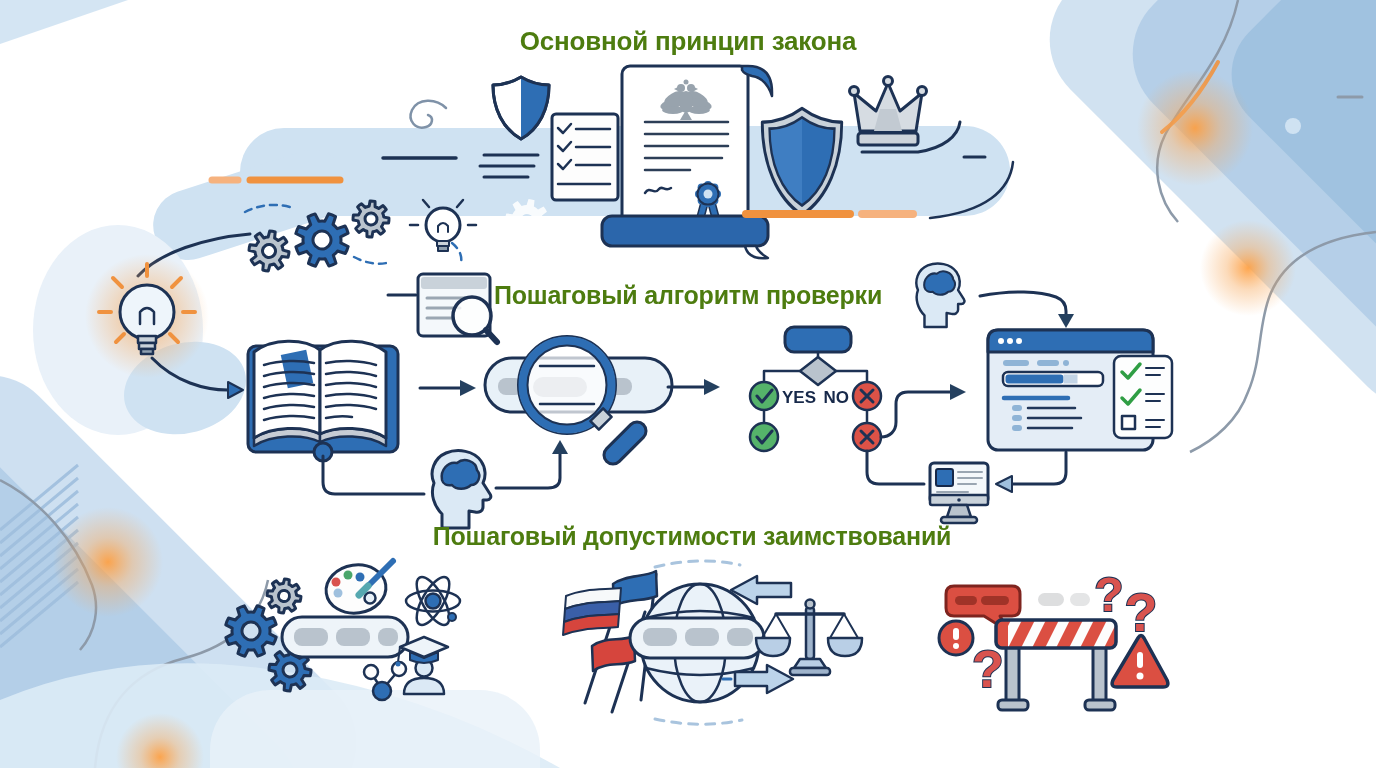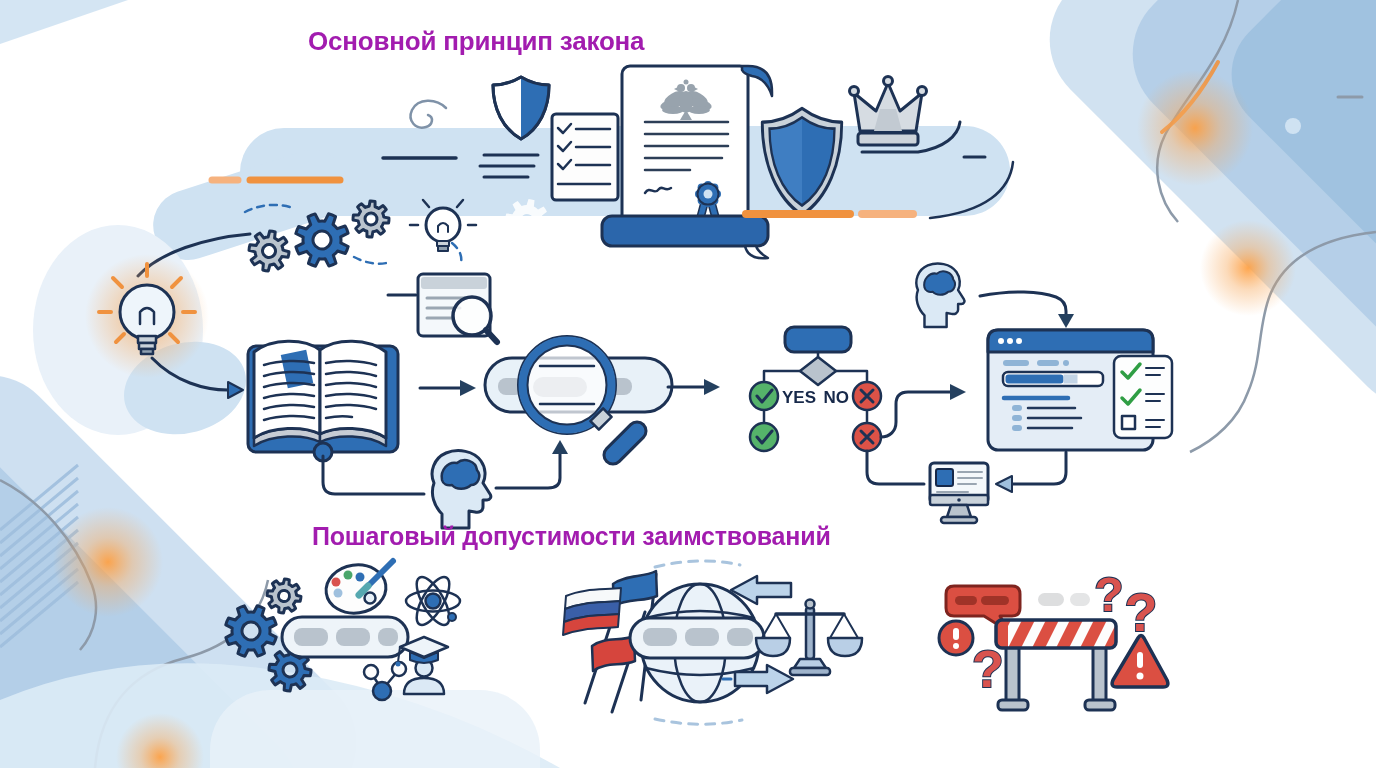--- a/index.html
+++ b/index.html
@@ -1,19 +1,19 @@
 <!DOCTYPE html>
 <html><head>
 <meta charset="utf-8">
 <style>
   html,body{margin:0;padding:0;background:#fff;}
   .stage{position:relative;width:1376px;height:768px;background:#ffffff;overflow:hidden;
          font-family:"Liberation Sans",sans-serif;}
   .stage svg{position:absolute;left:0;top:0;}
-  .title{position:absolute;width:760px;text-align:left;font-weight:700;color:#a21caf;
+  .title{position:absolute;width:760px;text-align:center;font-weight:700;color:#4d7c0f;
          letter-spacing:-0.2px;}
   #title1{left:308px;top:26px;font-size:26px;}
   #title2{left:308px;top:281px;font-size:25px;}
   #title3{left:312px;top:522px;font-size:25px;}
   svg text{font-family:"Liberation Sans",sans-serif;}
   .o{stroke:#1d3254;stroke-linecap:round;stroke-linejoin:round;}
   .nf{fill:none;}
 </style>
 </head>
 <body>
@@ -444,15 +444,16 @@
     </g>
     <g>
       <path d="M 1138,638 Q 1141,633 1144,638 L 1167,680 Q 1170,687 1163,687 L 1117,687 Q 1110,687 1113,680 Z" fill="#db4f42" class="o" stroke-width="3.5"></path>
       <rect x="1137" y="652" width="6" height="16" rx="3" fill="#fff"></rect>
       <circle cx="1140" cy="676" r="3.5" fill="#fff"></circle>
     </g>
   </g>
 </svg>
 
 <div class="title" id="title1">Основной принцип закона</div>
+<div class="title" id="title2">Пошаговый алгоритм проверки</div>
 <div class="title" id="title3">Пошаговый допустимости заимствований</div>
 
 </div>
 
 </body></html>

